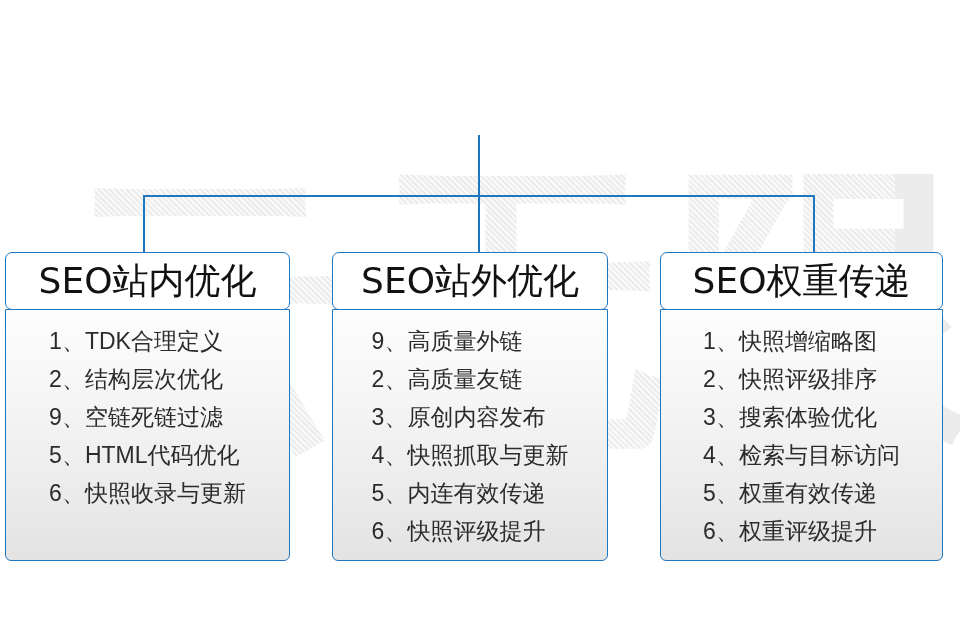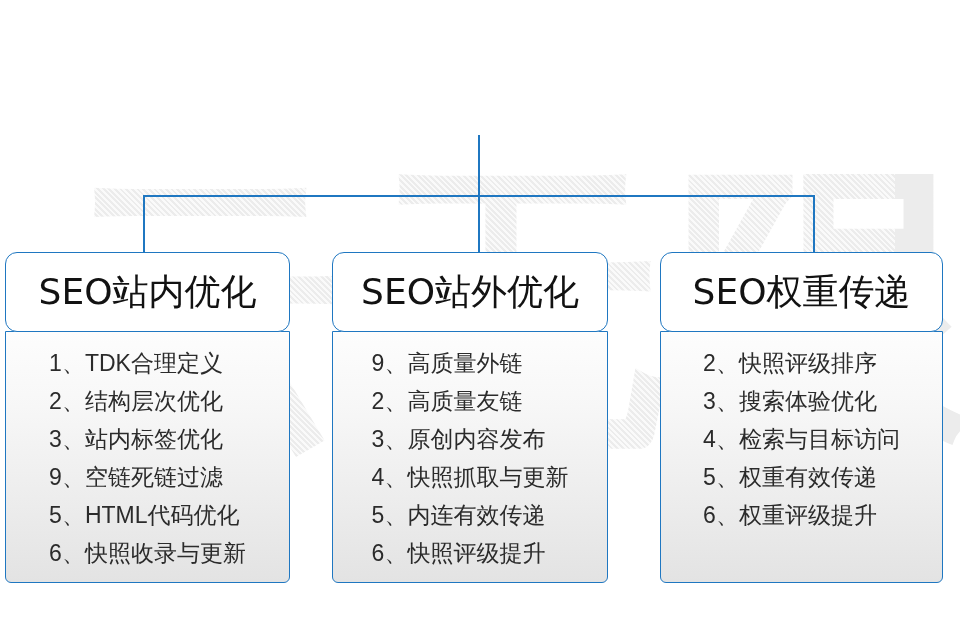--- a/index.html
+++ b/index.html
@@ -98,23 +98,23 @@
     position: absolute;
     top: 252px;
     z-index: 2;
   }
   .col-1 { left: 5px;   width: 285px; }
   .col-2 { left: 332px; width: 276px; }
   .col-3 { left: 660px; width: 283px; }
 
   .col-header {
     box-sizing: border-box;
-    height: 80px;
+    height: 58px;
     border: 1.5px solid #1f77c1;
-    border-radius: 12px;
+    border-radius: 7px;
     background: #ffffff;
     display: flex;
     align-items: center;
     justify-content: center;
     position: relative;
     z-index: 3;
   }
   .col-header-title {
     font-size: 36px;
     color: #121212;
@@ -167,21 +167,20 @@
 
 
   <div class="column col-1">
     <div class="col-header">
       <span class="col-header-title">SEO站内优化</span>
     </div>
     <div class="col-body">
       <ul class="col-list">
         <li>1、TDK合理定义</li>
         <li>2、结构层次优化</li>
-        <li>3、站内标签优化</li>
         <li>9、空链死链过滤</li>
         <li>5、HTML代码优化</li>
         <li>6、快照收录与更新</li>
       </ul>
     </div>
   </div>
 
   <div class="column col-2">
     <div class="col-header">
       <span class="col-header-title">SEO站外优化</span>
@@ -197,20 +196,21 @@
       </ul>
     </div>
   </div>
 
   <div class="column col-3">
     <div class="col-header">
       <span class="col-header-title">SEO权重传递</span>
     </div>
     <div class="col-body">
       <ul class="col-list">
+        <li>1、快照增缩略图</li>
         <li>2、快照评级排序</li>
         <li>3、搜索体验优化</li>
         <li>4、检索与目标访问</li>
         <li>5、权重有效传递</li>
         <li>6、权重评级提升</li>
       </ul>
     </div>
   </div>
 
 </div>

